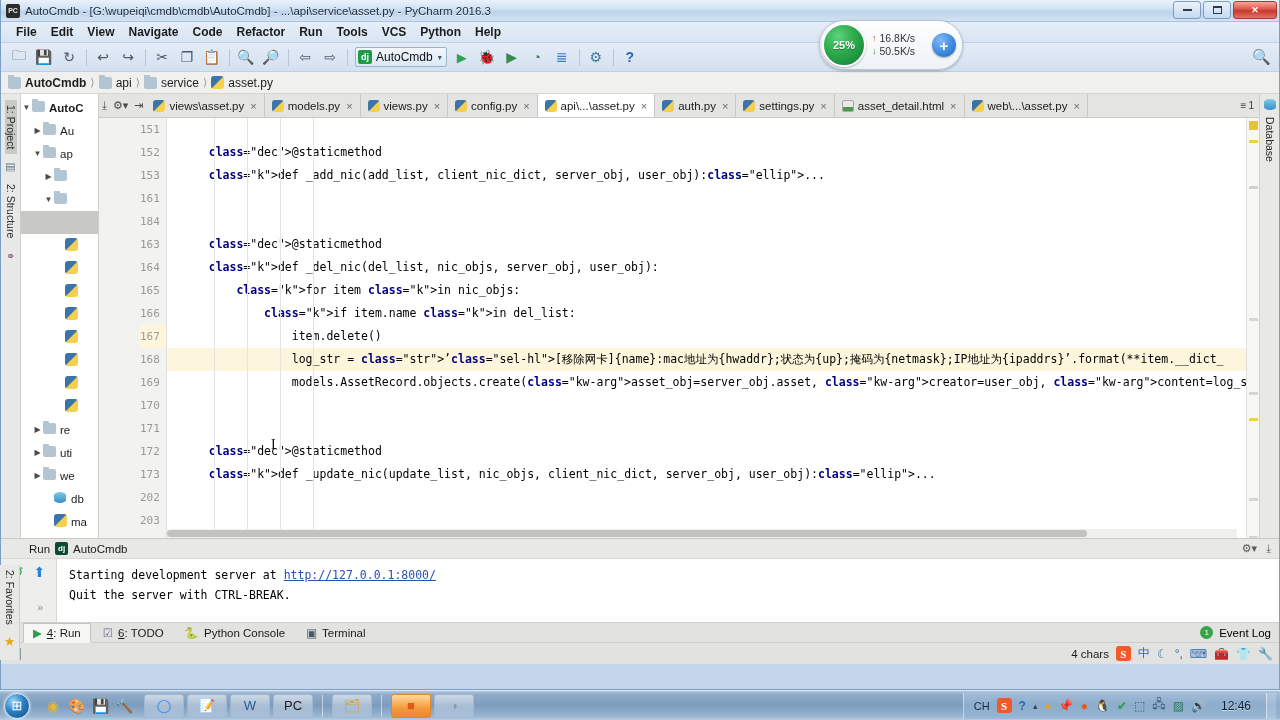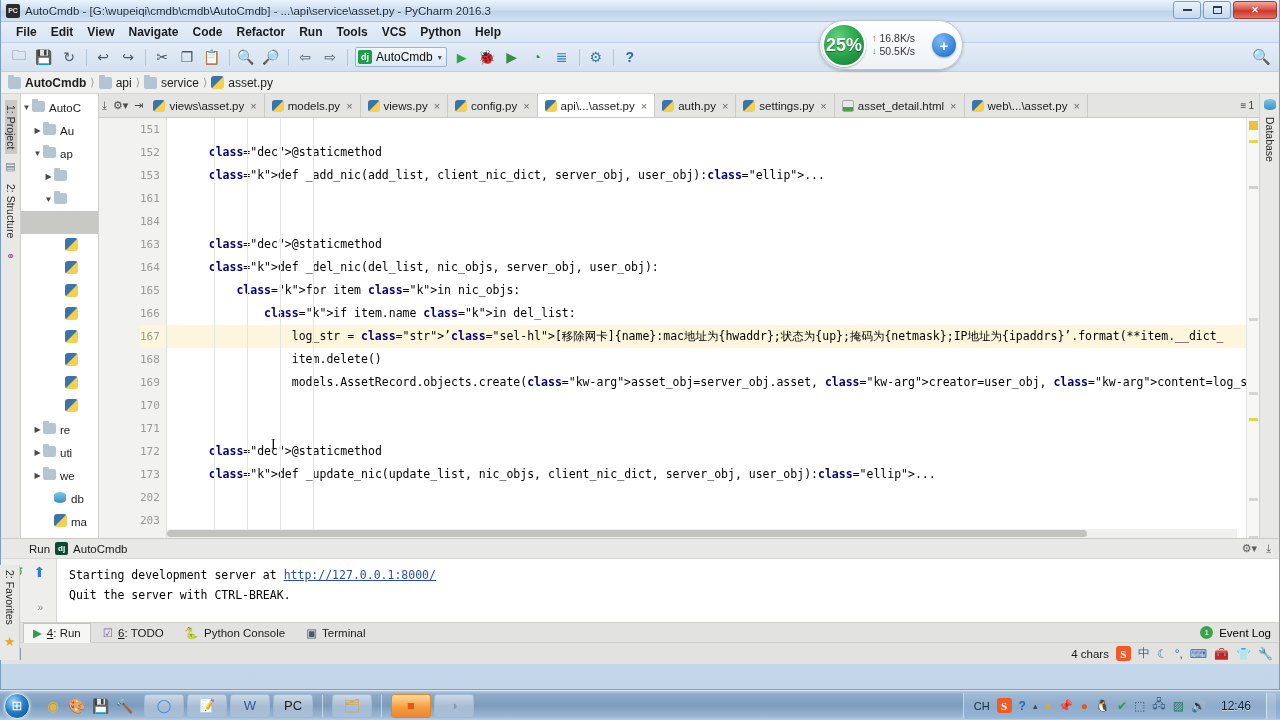--- a/index.html
+++ b/index.html
@@ -133,21 +133,21 @@
     display: flex; align-items: center;
     box-shadow: 0 1px 3px rgba(0,0,0,.25);
     z-index: 40;
   }
   .nb-circle {
     width: 44px; height: 44px; margin-left: 2px;
     border-radius: 50%;
     background: radial-gradient(circle at 35% 28%, #5fd17c 0%, #2fae4e 40%, #0f7a33 100%);
     border: 2px solid #ffffff;
     box-shadow: 0 1px 2px rgba(0,0,0,.3);
-    color: #fff; font-size: 18px; font-weight: bold;
+    color: #fff; font-size: 11px; font-weight: bold;
     display: flex; align-items: center; justify-content: center;
     text-shadow: 0 1px 1px rgba(0,0,0,.35);
   }
   .nb-rates { margin-left: 6px; line-height: 13px; }
   .nb-row { display: flex; align-items: center; font-size: 10.5px; color: #333; }
   .nb-up { color: #d94a2b; font-size: 9px; margin-right: 3px; }
   .nb-down { color: #2a8f3c; font-size: 9px; margin-right: 3px; }
   .nb-plus {
     position: absolute; right: 6px; top: 12px;
     width: 24px; height: 24px; border-radius: 50%;
@@ -221,21 +221,21 @@
     height: 23px; display: flex; align-items: center;
     white-space: nowrap; overflow: hidden;
   }
   .pt-row.selected { background: #c8c8c6; }
   .pt-arrow {
     width: 11px; font-size: 8px; color: #4a4a48;
     flex: 0 0 11px; text-align: center;
   }
   .pt-ico { flex: 0 0 14px; margin-right: 3px; }
   .pt-lbl { overflow: hidden; text-overflow: clip; }
-  .pt-lbl.bold { font-weight: normal; }
+  .pt-lbl.bold { font-weight: bold; }
   .db-ico {
     display:inline-block; width:12px; height:11px;
     background: linear-gradient(180deg,#7fc8e8,#3a8fc4);
     border-radius: 50% / 28%;
   }
   .ext-ico { display:inline-block; width:12px; height:12px;
     background: repeating-linear-gradient(90deg,#2f8f4f 0 2px,#fff 2px 3px); }
 
   
   .editor-area {
@@ -785,22 +785,22 @@
             <div class="mouse-cursor" style="left:104px; top:319px;">I</div>
           <div class="cline"></div>
               <div class="cline">    <span <span="" class="k">class</span>="dec"&gt;@staticmethod</div>
               <div class="cline">    <span <span="" class="k">class</span>="k"&gt;def _add_nic(add_list, client_nic_dict, server_obj, user_obj):<span <span="" class="k">class</span>="ellip"&gt;...</div>
               <div class="cline"></div>
               <div class="cline"></div>
               <div class="cline">    <span <span="" class="k">class</span>="dec"&gt;@staticmethod</div>
               <div class="cline">    <span <span="" class="k">class</span>="k"&gt;def _del_nic(del_list, nic_objs, server_obj, user_obj):</div>
               <div class="cline">        <span <span="" class="k">class</span>="k"&gt;for item <span <span="" class="k">class</span>="k"&gt;in nic_objs:</div>
               <div class="cline">            <span <span="" class="k">class</span>="k"&gt;if item.name <span <span="" class="k">class</span>="k"&gt;in del_list:</div>
+              <div class="cline">                item.delete()</div>
               <div class="cline hl">                log_str = <span <span="" class="k">class</span>="str"&gt;’<span <span="" class="k">class</span>="sel-hl"&gt;[移除网卡]{name}:mac地址为{hwaddr};状态为{up};掩码为{netmask};IP地址为{ipaddrs}’.format(**item.__dict_</div>
-              <div class="cline">                item.delete()</div>
               <div class="cline">                models.AssetRecord.objects.create(<span <span="" class="k">class</span>="kw-arg"&gt;asset_obj=server_obj.asset, <span <span="" class="k">class</span>="kw-arg"&gt;creator=user_obj, <span <span="" class="k">class</span>="kw-arg"&gt;content=log_str)</div>
               <div class="cline"></div>
               <div class="cline"></div>
               <div class="cline">    <span <span="" class="k">class</span>="dec"&gt;@staticmethod</div>
               <div class="cline">    <span <span="" class="k">class</span>="k"&gt;def _update_nic(update_list, nic_objs, client_nic_dict, server_obj, user_obj):<span <span="" class="k">class</span>="ellip"&gt;...</div>
               <div class="cline"></div>
               <div class="cline"></div>
               <div class="cline"><span class="cmt">    # ############ 操作内存信息 ############</span></div>
             </div>
           <div class="markers">

